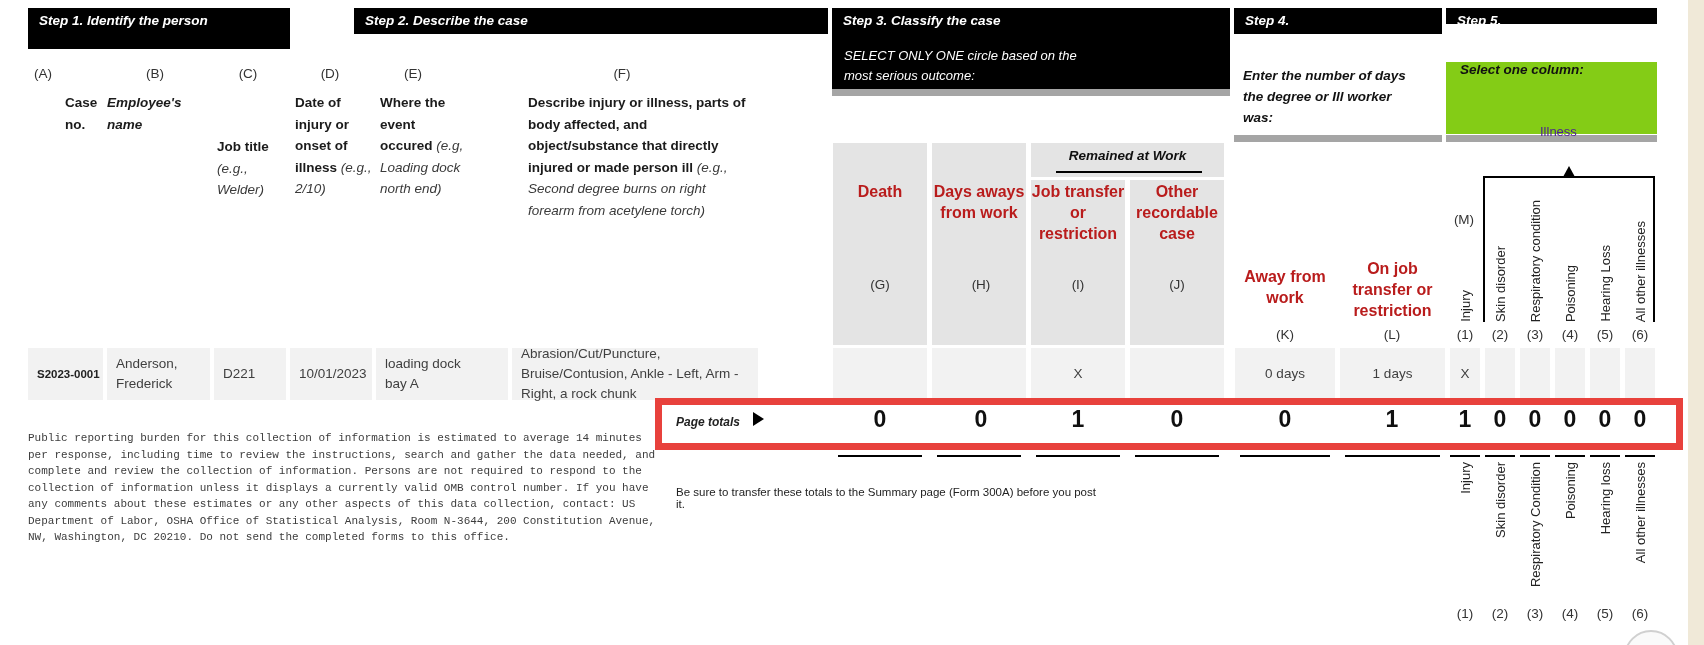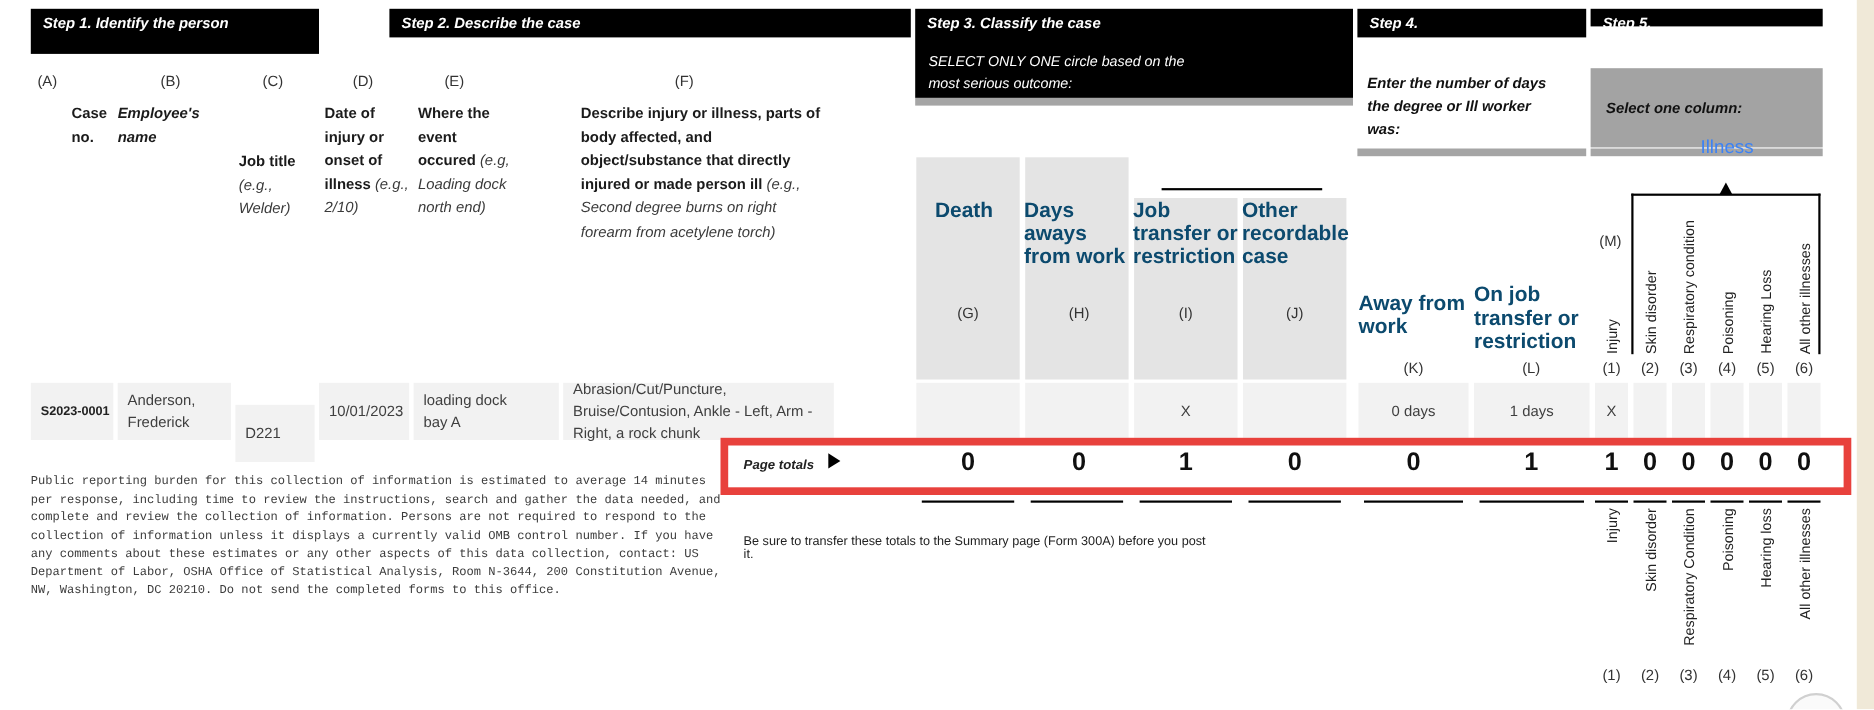--- a/index.html
+++ b/index.html
@@ -8,21 +8,21 @@
   .abs{position:absolute;box-sizing:border-box;}
   .bar{background:#000;color:#fff;font-weight:bold;font-style:italic;
        font-size:13.5px;line-height:26px;padding-left:11px;}
   .bar .note{position:absolute;left:12px;font-weight:normal;font-style:italic;
        font-size:13px;line-height:20px;color:#fff;}
   .graybar{background:#a5a5a5;}
   .strip{background:#e4e4e4;}
   .colletter{font-size:13.5px;color:#333;text-align:center;}
   .coltitle{font-size:13.5px;font-weight:bold;line-height:21.5px;color:#1b1b1b;}
   .hint{font-weight:normal;font-style:italic;color:#3a3a3a;}
-  .chead{font-size:19px;font-weight:bold;line-height:21px;color:#0c4a6e;}
+  .chead{font-size:16px;font-weight:bold;text-align:center;line-height:21px;color:#b91c1c;}
   .cell{background:#f2f2f2;display:flex;align-items:center;
         font-size:13.5px;color:#3f3f3f;line-height:20px;}
   .pad{padding-left:9px;}
   .ctr{justify-content:center;}
   .vwrap{display:flex;flex-direction:column;align-items:center;}
   .vtop{justify-content:flex-start;}
   .vbot{justify-content:flex-end;}
   .vtext{writing-mode:vertical-rl;transform:rotate(180deg);font-size:13px;
          color:#222;white-space:nowrap;}
   .total{font-size:23px;font-weight:bold;color:#101010;text-align:center;}
@@ -45,60 +45,61 @@
     <span class="note" style="top:58px;">most serious outcome:</span>
   </div>
   <div class="abs bar" style="left:1234px;top:8px;width:208px;height:26px;"><span>Step 4.</span></div>
   <div class="abs bar" style="left:1446px;top:8px;width:211px;height:16px;"><span>Step 5.</span></div>
 
   <div class="abs graybar" style="left:832px;top:89px;width:398px;height:7px;"></div>
   <div class="abs graybar" style="left:1234px;top:135px;width:208px;height:7px;"></div>
   <div class="abs graybar" style="left:1446px;top:135px;width:211px;height:7px;"></div>
 
   <div class="abs" style="left:1243px;top:65px;width:165px;font-size:13.5px;font-weight:bold;font-style:italic;line-height:21px;color:#111;">Enter the number of days the degree or Ill worker was:</div>
-  <div class="abs" style="left:1446px;top:62px;width:211px;height:72px;background:#a3a3a3;display:flex;align-items:center;padding-left:14px;font-size:13.5px;font-weight:bold;font-style:italic;color:#111;">
+  <div class="abs" style="left:1446px;top:62px;width:211px;height:72px;background:#84cc16;display:flex;padding-left:14px;font-size:13.5px;font-weight:bold;font-style:italic;color:#111;">
       <span>Select one column:</span>
     </div>
 
   <div class="abs colletter" style="left:23px;top:66px;width:40px;">(A)</div>
   <div class="abs colletter" style="left:135px;top:66px;width:40px;">(B)</div>
   <div class="abs colletter" style="left:228px;top:66px;width:40px;">(C)</div>
   <div class="abs colletter" style="left:310px;top:66px;width:40px;">(D)</div>
   <div class="abs colletter" style="left:393px;top:66px;width:40px;">(E)</div>
   <div class="abs colletter" style="left:602px;top:66px;width:40px;">(F)</div>
 
   <div class="abs coltitle" style="left:30px;top:92px;width:48px;margin-left:35px;"><span>Case no.</span></div>
   <div class="abs coltitle" style="left:107px;top:92px;width:88px;font-style:italic;"><span>Employee's name</span></div>
   <div class="abs coltitle" style="left:217px;top:92px;width:68px;margin-top:44px;"><span>Job title</span> <span class="hint">(e.g., Welder)</span></div>
   <div class="abs coltitle" style="left:295px;top:92px;width:84px;"><span>Date of injury or onset of illness</span> <span class="hint">(e.g., 2/10)</span></div>
   <div class="abs coltitle" style="left:380px;top:92px;width:90px;"><span>Where the event occured</span> <span class="hint">(e.g, Loading dock north end)</span></div>
   <div class="abs coltitle" style="left:528px;top:92px;width:222px;"><span>Describe injury or illness, parts of body affected, and object/substance that directly injured or made person ill </span><span class="hint">(e.g., Second degree burns on right forearm from acetylene torch)</span></div>
 
   <div class="abs strip" style="left:833px;top:143px;width:94px;height:202px;"></div>
   <div class="abs strip" style="left:932px;top:143px;width:94px;height:202px;"></div>
+  <div class="abs remained" style="left:1031px;top:143px;width:193px;height:34px;padding-top:5px;"><span>Remained at Work</span></div>
   <div class="abs uline" style="left:1056px;top:171px;width:146px;"></div>
   <div class="abs strip" style="left:1031px;top:180px;width:94px;height:165px;"></div>
   <div class="abs strip" style="left:1130px;top:180px;width:94px;height:165px;"></div>
 
   <div class="abs chead" style="left:850px;top:181px;width:60px;">Death</div>
   <div class="abs chead" style="left:931px;top:181px;width:96px;">Days aways from work</div>
   <div class="abs chead" style="left:1030px;top:181px;width:96px;">Job transfer or restriction</div>
   <div class="abs chead" style="left:1129px;top:181px;width:96px;">Other recordable case</div>
 
   <div class="abs colletter" style="left:850px;top:277px;width:60px;">(G)</div>
   <div class="abs colletter" style="left:951px;top:277px;width:60px;">(H)</div>
   <div class="abs colletter" style="left:1048px;top:277px;width:60px;">(I)</div>
   <div class="abs colletter" style="left:1147px;top:277px;width:60px;">(J)</div>
 
   <div class="abs chead" style="left:1235px;top:266px;width:100px;">Away from work</div>
   <div class="abs chead" style="left:1340px;top:258px;width:105px;">On job transfer or restriction</div>
   <div class="abs colletter" style="left:1255px;top:327px;width:60px;">(K)</div>
   <div class="abs colletter" style="left:1362px;top:327px;width:60px;">(L)</div>
 
-  <div class="abs" style="left:1540px;top:124px;width:60px;text-align:center;font-size:17px;color:#3b82f6;">Illness</div>
+  <div class="abs" style="left:1540px;top:124px;width:60px;text-align:left;font-size:13px;color:#4c1d95;">Illness</div>
   <div class="abs" style="left:1563px;top:166px;width:0;height:0;border-left:6px solid transparent;border-right:6px solid transparent;border-bottom:11px solid #000;"></div>
   <div class="abs" style="left:1483px;top:176px;width:172px;height:146px;border-top:2px solid #000;border-left:2px solid #000;border-right:2px solid #000;"></div>
 
   <div class="abs" style="left:1447px;top:212px;width:34px;text-align:center;font-size:13.5px;color:#333;">(M)</div>
 
   <div class="abs vwrap vbot" style="left:1456px;top:180px;width:18px;height:142px;">
       <span class="vtext">Injury</span>
     </div>
   <div class="abs vwrap vbot" style="left:1491px;top:180px;width:18px;height:142px;">
       <span class="vtext">Skin disorder</span>
@@ -122,21 +123,21 @@
   <div class="abs colletter" style="left:1552px;top:327px;width:36px;">(4)</div>
   <div class="abs colletter" style="left:1587px;top:327px;width:36px;">(5)</div>
   <div class="abs colletter" style="left:1622px;top:327px;width:36px;">(6)</div>
 
   <div class="abs cell pad" style="left:28px;top:348px;width:75px;height:52px;font-weight:bold;font-size:11.5px;color:#222;">
       <span>S2023-0001</span>
     </div>
   <div class="abs cell pad" style="left:107px;top:348px;width:103px;height:52px;">
       <span>Anderson, Frederick</span>
     </div>
-  <div class="abs cell pad" style="left:214px;top:368px;width:72px;height:52px;">
+  <div class="abs cell pad" style="left:214px;top:348px;width:72px;height:52px;">
       <span>D221</span>
     </div>
   <div class="abs cell pad" style="left:290px;top:348px;width:82px;height:52px;">
       <span>10/01/2023</span>
     </div>
   <div class="abs cell pad" style="left:376px;top:348px;width:132px;height:52px;">
       <span style="width:92px;">loading dock bay A</span>
     </div>
   <div class="abs cell pad" style="left:512px;top:348px;width:246px;height:52px;">
       <span>Abrasion/Cut/Puncture, Bruise/Contusion, Ankle - Left, Arm - Right, a rock chunk</span>

